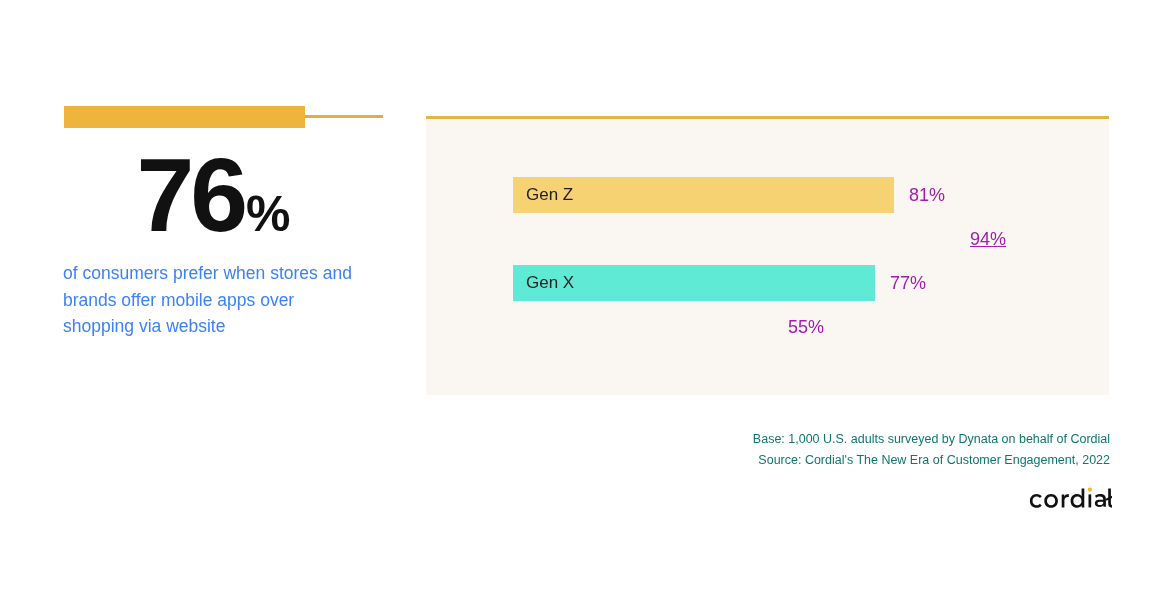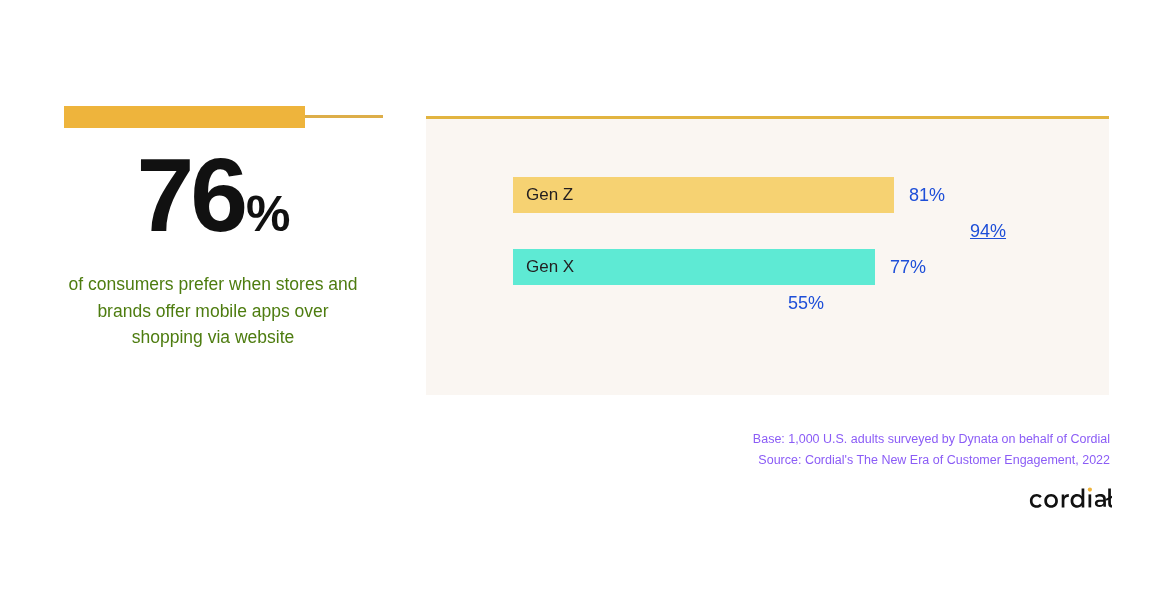--- a/index.html
+++ b/index.html
@@ -84,26 +84,25 @@
     font-size: 50px;
     font-weight: 700;
     color: #111111;
     letter-spacing: -1px;
     margin-left: 2px;
   }
 
   .stat-caption {
     position: absolute;
     left: 63px;
-    top: 271px;
+    top: 260px;
     width: 300px;
-    text-align: center;
     font-size: 17.5px;
     line-height: 26.5px;
-    color: #4d7c0f;
+    color: #3b82f6;
     font-weight: 400;
   }
 
   
   .chart-panel {
     position: absolute;
     left: 426px;
     top: 116px;
     width: 683px;
     height: 279px;
@@ -114,21 +113,21 @@
   .bars {
     position: absolute;
     left: 87px;
     top: 58px;
     width: 560px;
   }
 
   .bar-row {
     position: relative;
     height: 36px;
-    margin-bottom: 0;
+    margin-bottom: 8px;
   }
   .bar-row:last-child { margin-bottom: 0; }
 
   .bar {
     position: absolute;
     left: 0;
     top: 0;
     height: 36px;
     display: flex;
     align-items: center;
@@ -143,34 +142,34 @@
   }
 
   .bar-value {
     position: absolute;
     top: 0;
     height: 36px;
     display: flex;
     align-items: center;
     font-size: 18px;
     font-weight: 400;
-    color: #1d4ed8;
+    color: #a21caf;
     white-space: nowrap;
   }
 
   
   .footnotes {
     position: absolute;
     left: 0px;
     top: 429px;
     width: 1110px;
     text-align: right;
     font-size: 12.5px;
     line-height: 21px;
-    color: #8b5cf6;
+    color: #0f766e;
   }
   .footnotes div { white-space: nowrap; }
 
   .logo {
     position: absolute;
     left: 1026px;
     top: 485px;
     width: 86px;
     height: 28px;
   }

